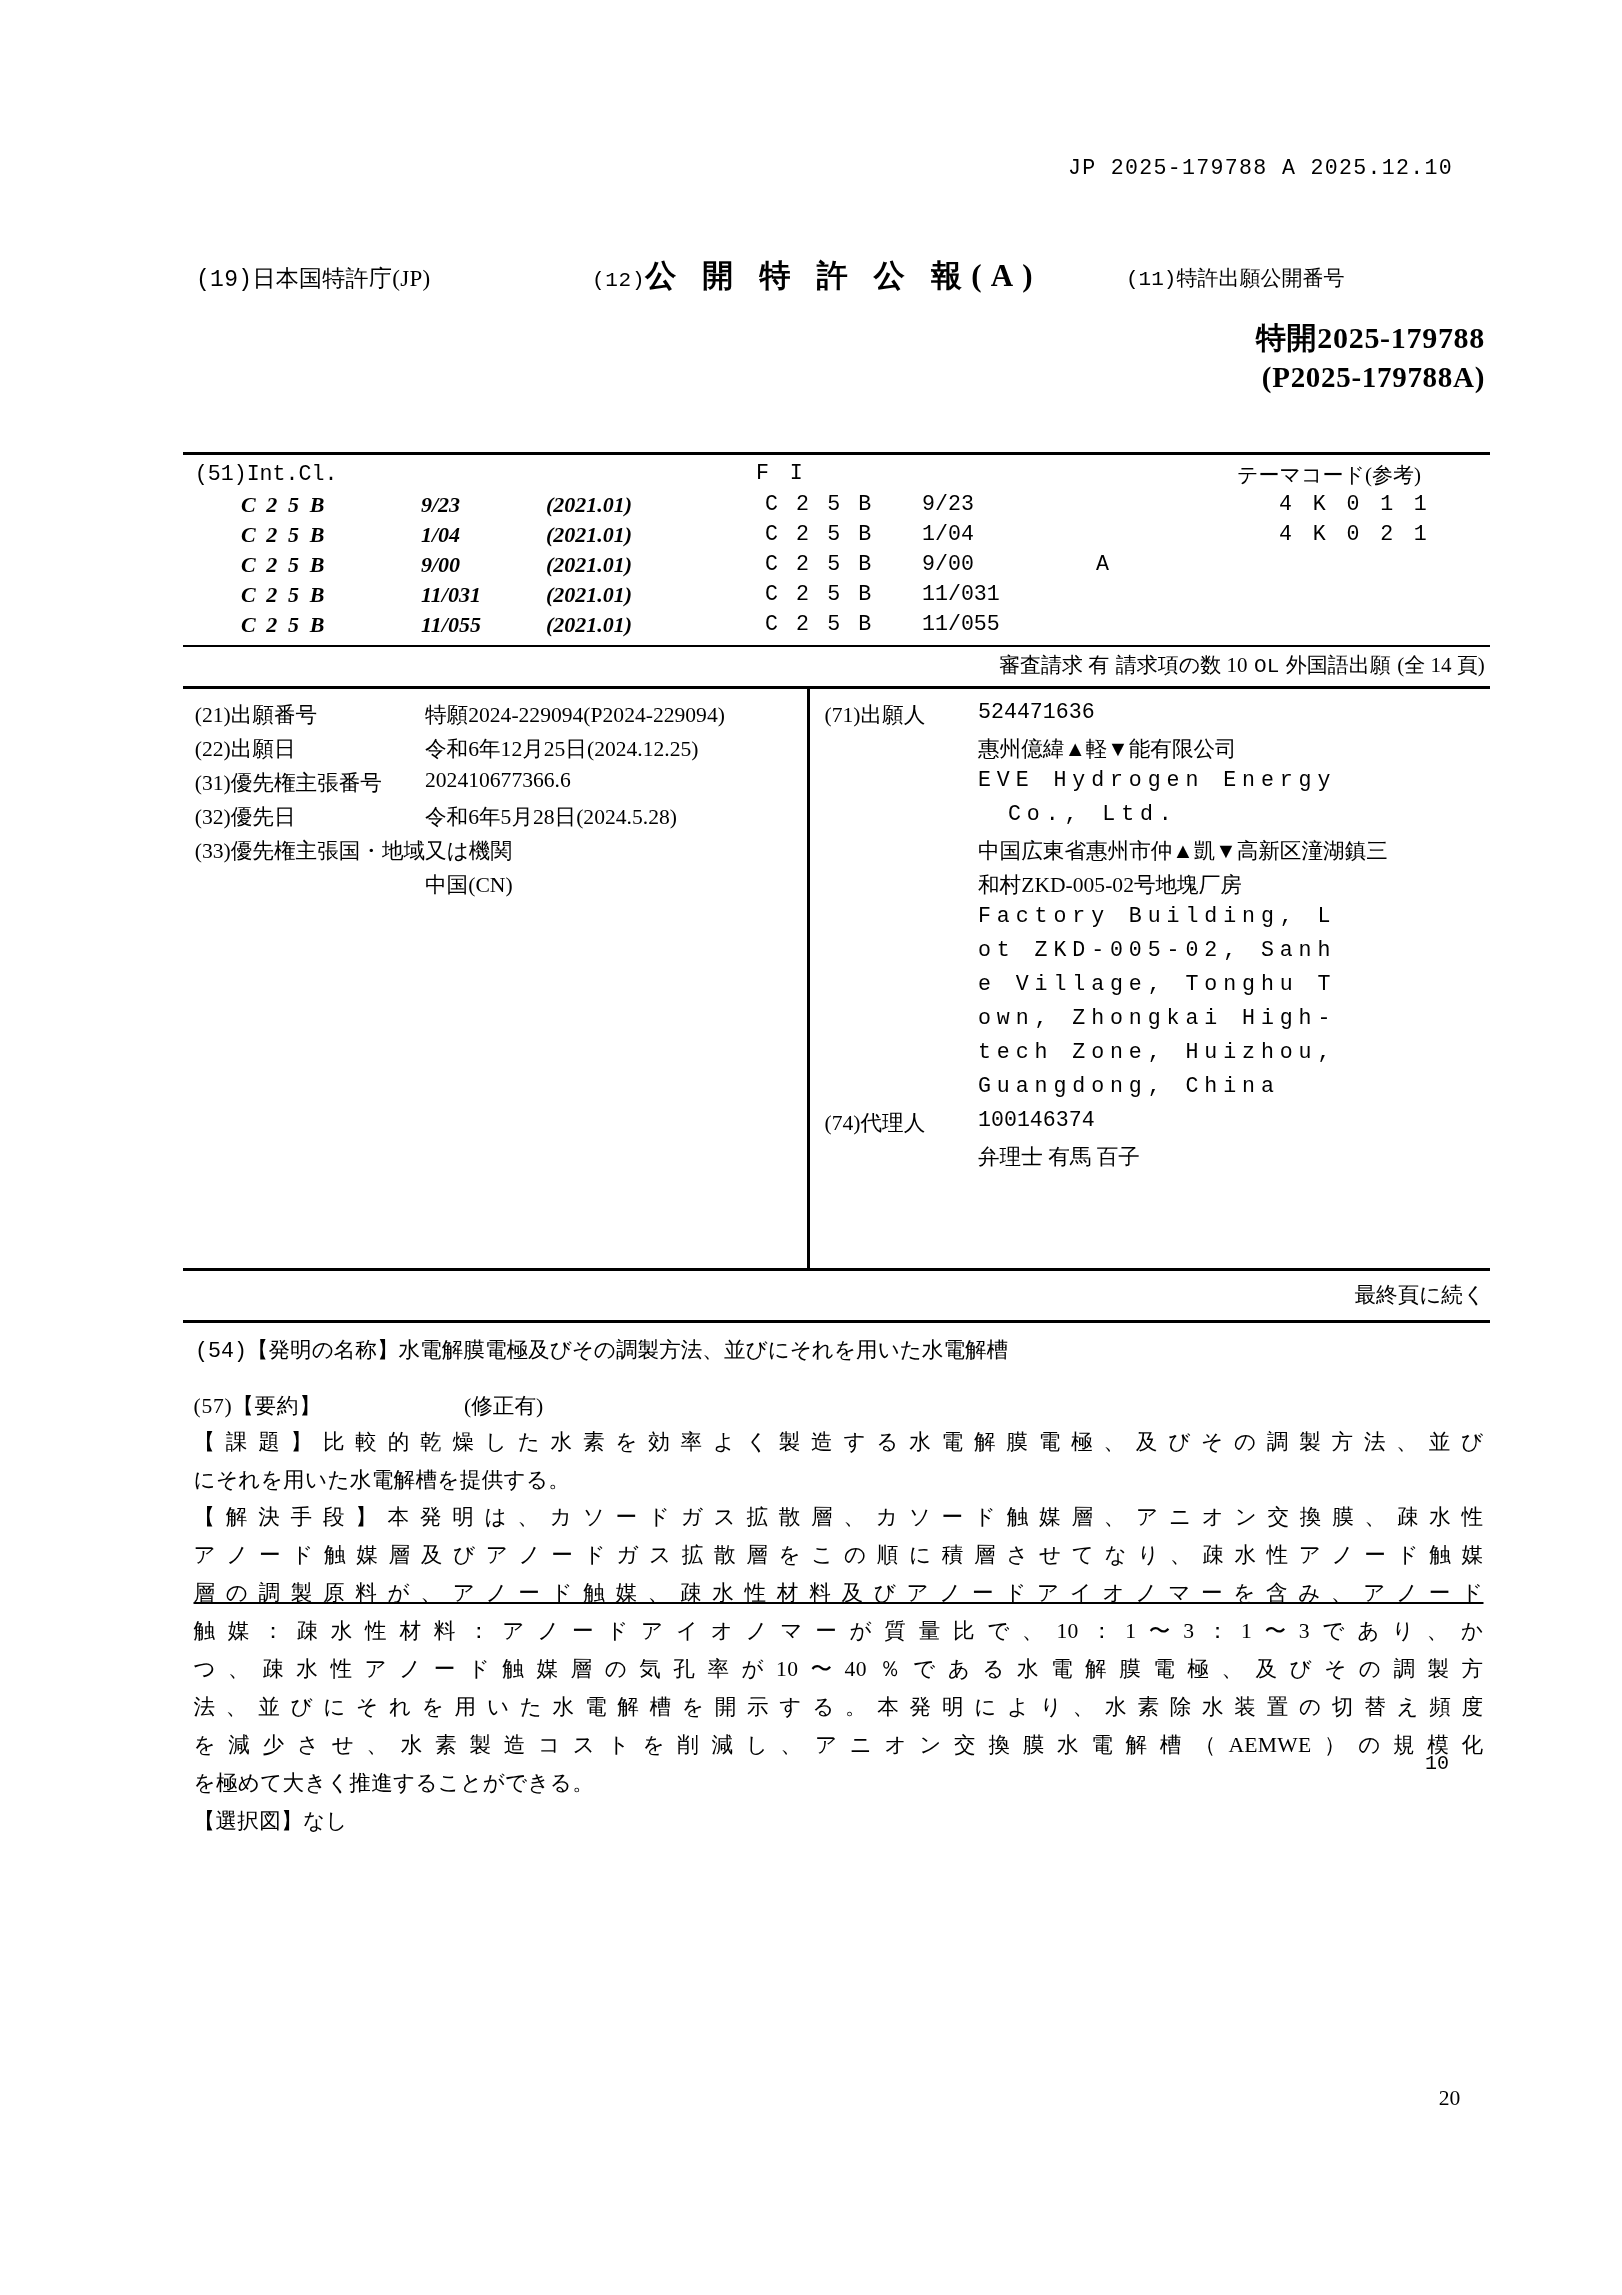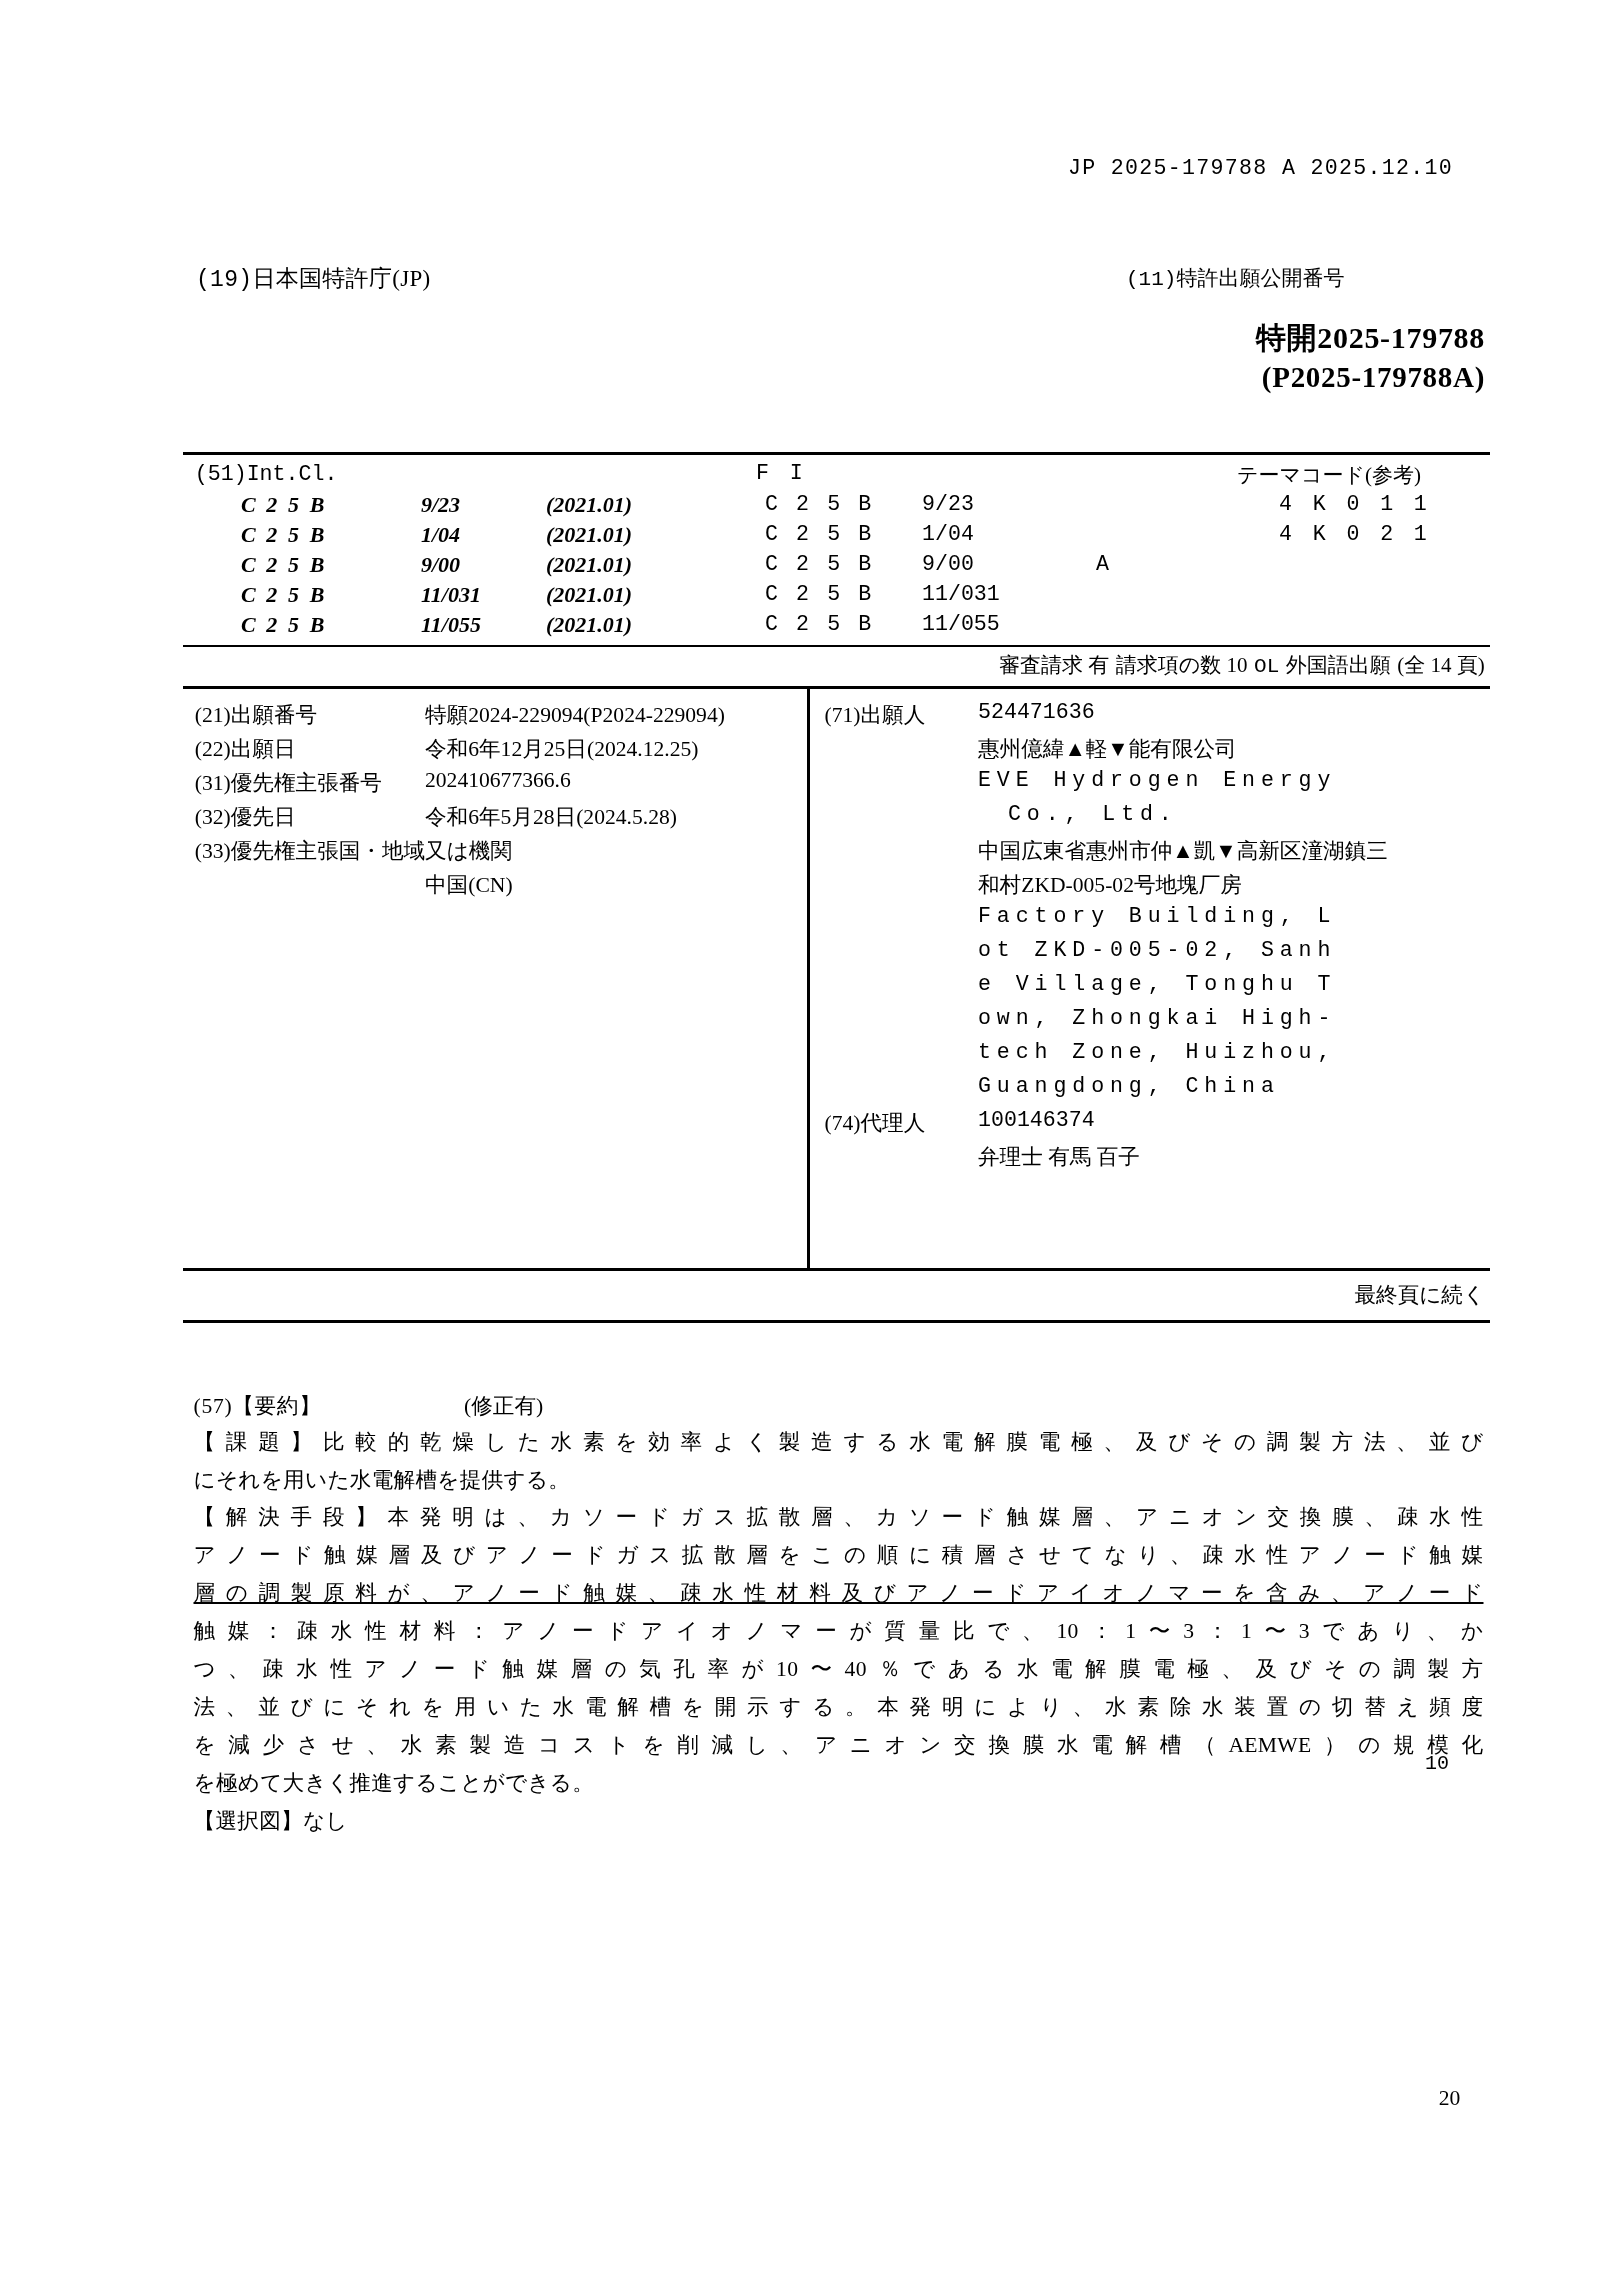--- a/index.html
+++ b/index.html
@@ -227,20 +227,23 @@
 <div id="page">
 
   <div class="abs mono" id="running-head">JP  2025-179788  A  2025.12.10</div>
 
   <div class="abs" id="masthead">
 
     <div class="abs" id="office-name">
       <span class="mono">(19)</span><span>日本国特許庁(JP)</span>
     </div>
 
+    <div class="abs" id="gazette-title">
+      <span class="mono" style="font-size:21px;font-weight:normal;">(12)</span><span class="sp">公 開 特 許 公 報(A)</span>
+    </div>
 
     <div class="abs" id="pubno-label">
       <span class="mono">(11)</span><span>特許出願公開番号</span>
     </div>
 
     <div class="abs" id="pubno-main">特開2025-179788</div>
 
     <div class="abs" id="pubno-alt">(P2025-179788A)</div>
 
   </div>
@@ -371,20 +374,23 @@
     <div class="br-row" style="top:408px;">
       <span class="lbl">(74)代理人</span>
       <span class="val mono">100146374</span>
     </div>
     <div class="br-row" style="top:442px;">
       <span class="val">弁理士 有馬 百子</span>
     </div>
     <div id="continues">最終頁に続く</div>
   </div>
 
+  <div class="abs" id="invention-title">
+    <span class="mono">(54)</span><span>【発明の名称】</span><span>水電解膜電極及びその調製方法、並びにそれを用いた水電解槽</span>
+  </div>
 
   <div class="abs" id="abstract">
     <div id="abs-head-label">(57)【要約】</div>
     <div id="abs-head-note">(修正有)</div>
     <div id="abs-lines">
         <div class="abs-line just" style="top: 41px;">【課題】比較的乾燥した水素を効率よく製造する水電解膜電極、及びその調製方法、並び</div>
         <div class="abs-line" style="top: 79px;">にそれを用いた水電解槽を提供する。</div>
         <div class="abs-line just" style="top: 116px;">【解決手段】本発明は、カソードガス拡散層、カソード触媒層、アニオン交換膜、疎水性</div>
         <div class="abs-line just" style="top: 154px;">アノード触媒層及びアノードガス拡散層をこの順に積層させてなり、疎水性アノード触媒</div>
         <div class="abs-line just" style="top: 192px; text-decoration: underline;">層の調製原料が、アノード触媒、疎水性材料及びアノードアイオノマーを含み、アノード</div>

